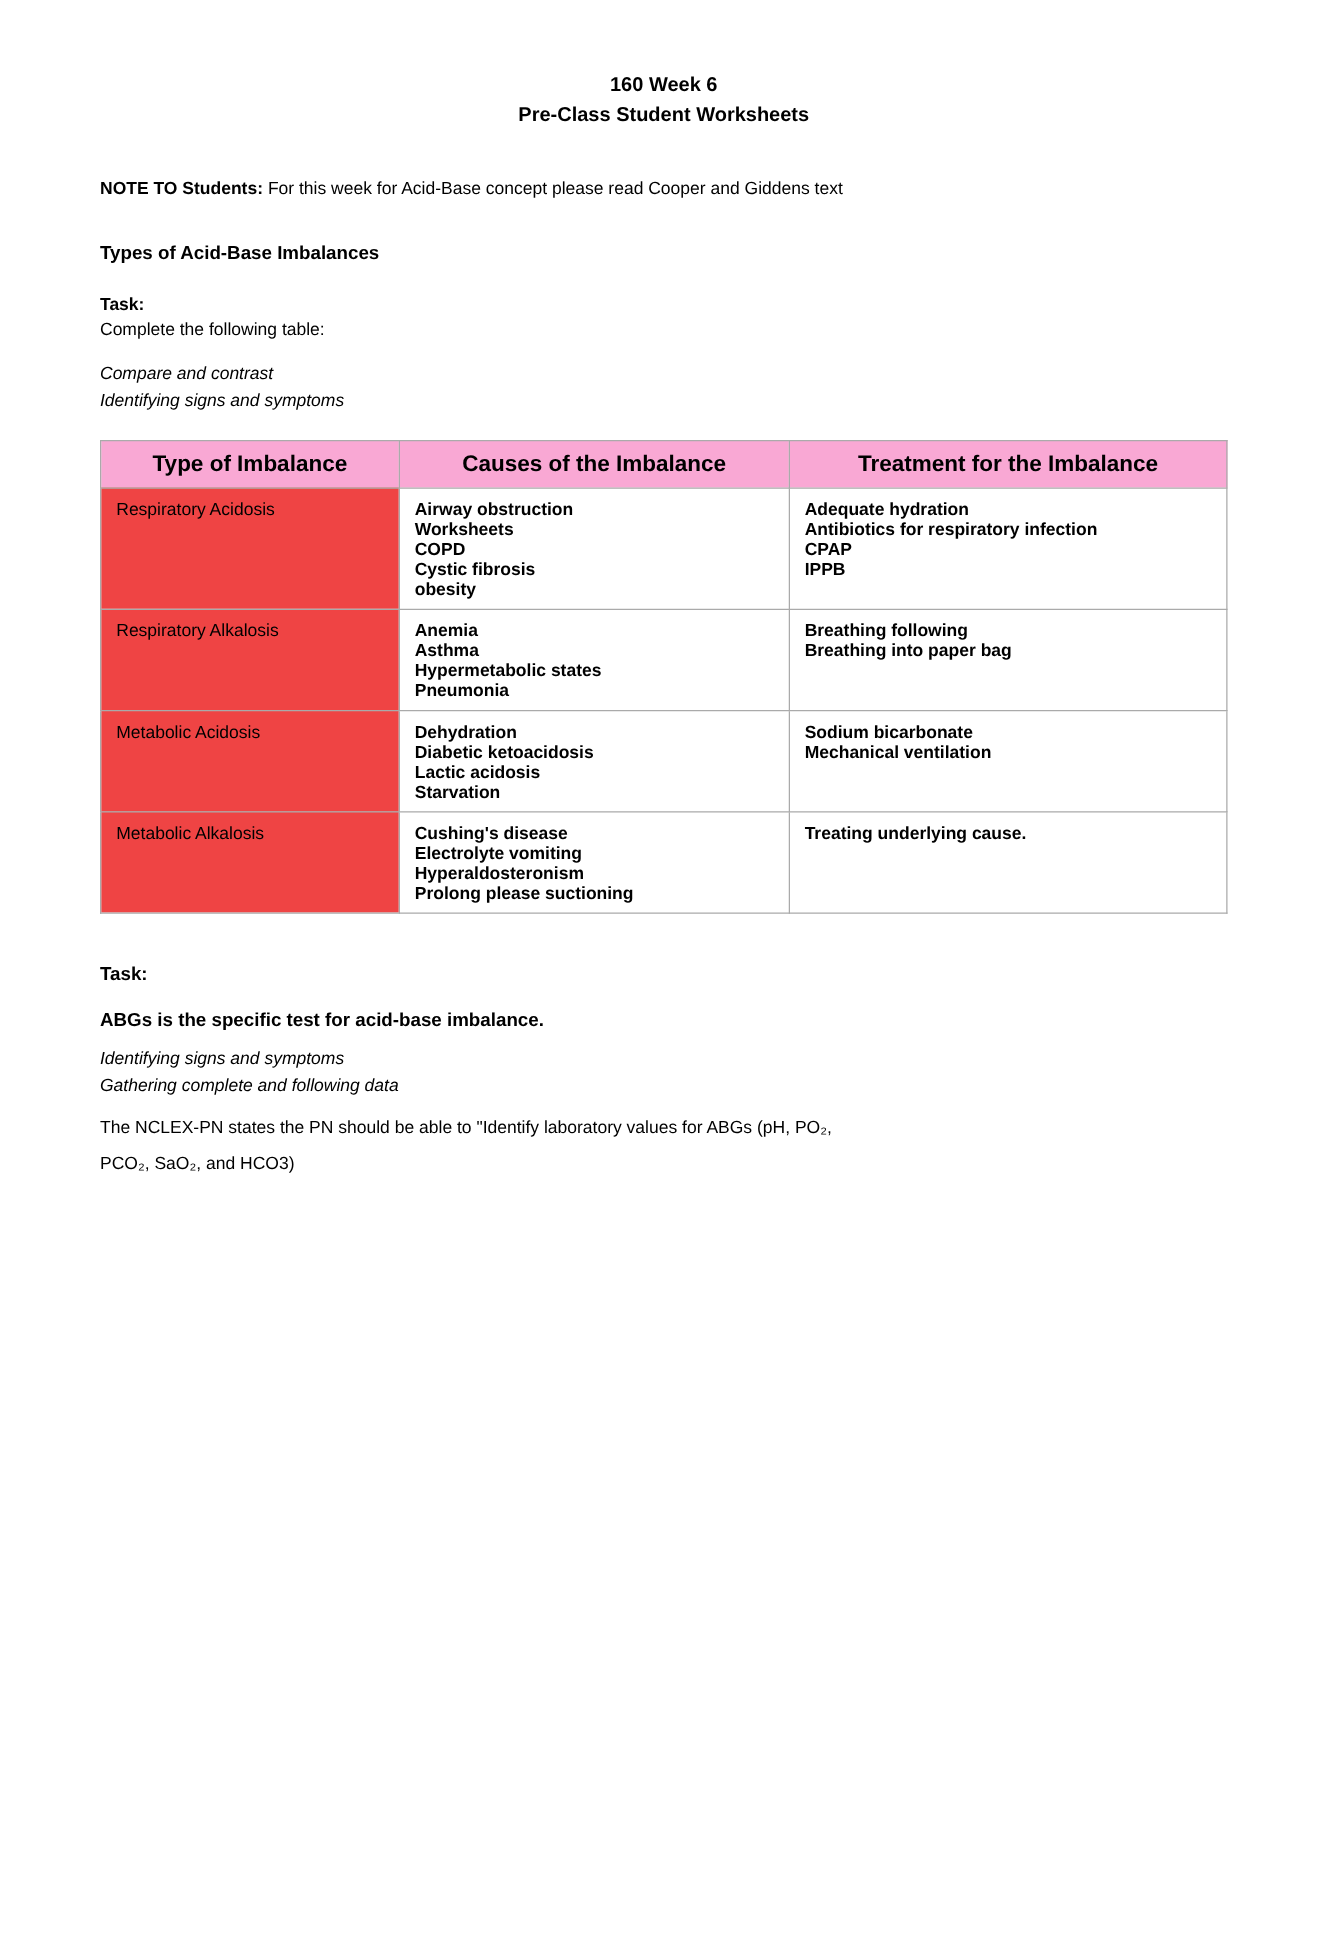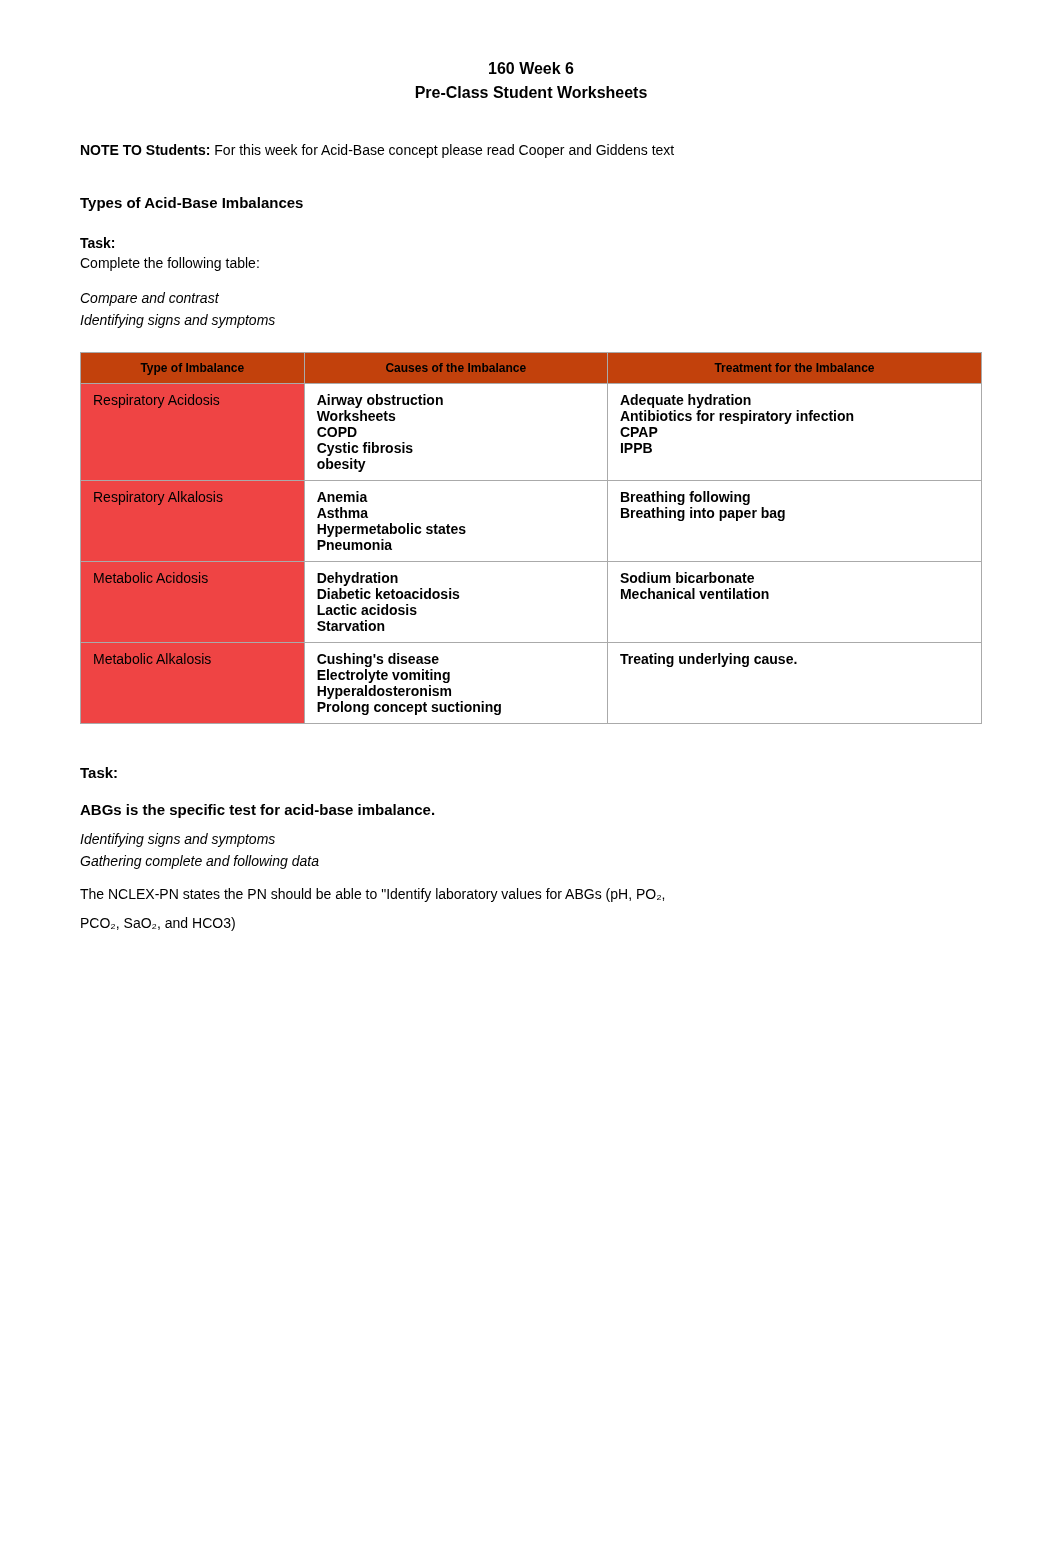--- a/index.html
+++ b/index.html
@@ -47,23 +47,23 @@
       font-size: 14px;
       margin-bottom: 20px;
       line-height: 1.6;
     }
     table {
       width: 100%;
       border-collapse: collapse;
       margin-bottom: 40px;
     }
     th {
-      background-color: #c2410c;
+      background-color: #f9a8d4;
       font-weight: bold;
-      font-size: 12px;
+      font-size: 18px;
       padding: 8px 12px;
       border: 1px solid #aaa;
       text-align: center;
     }
     td {
       border: 1px solid #aaa;
       padding: 8px 12px;
       vertical-align: top;
       font-size: 14px;
       font-weight: bold;
@@ -164,21 +164,21 @@
           <div>Sodium bicarbonate</div>
           <div>Mechanical ventilation</div>
         </td>
       </tr>
       <tr>
         <td class="type-cell">Metabolic Alkalosis</td>
         <td>
           <div>Cushing's disease</div>
           <div>Electrolyte vomiting</div>
           <div>Hyperaldosteronism</div>
-          <div>Prolong concept suctioning</div>
+          <div>Prolong please suctioning</div>
         </td>
         <td>
           <div>Treating underlying cause.</div>
         </td>
       </tr>
     </tbody>
 </table>
 
 <div class="task2-label">Task:</div>
 

